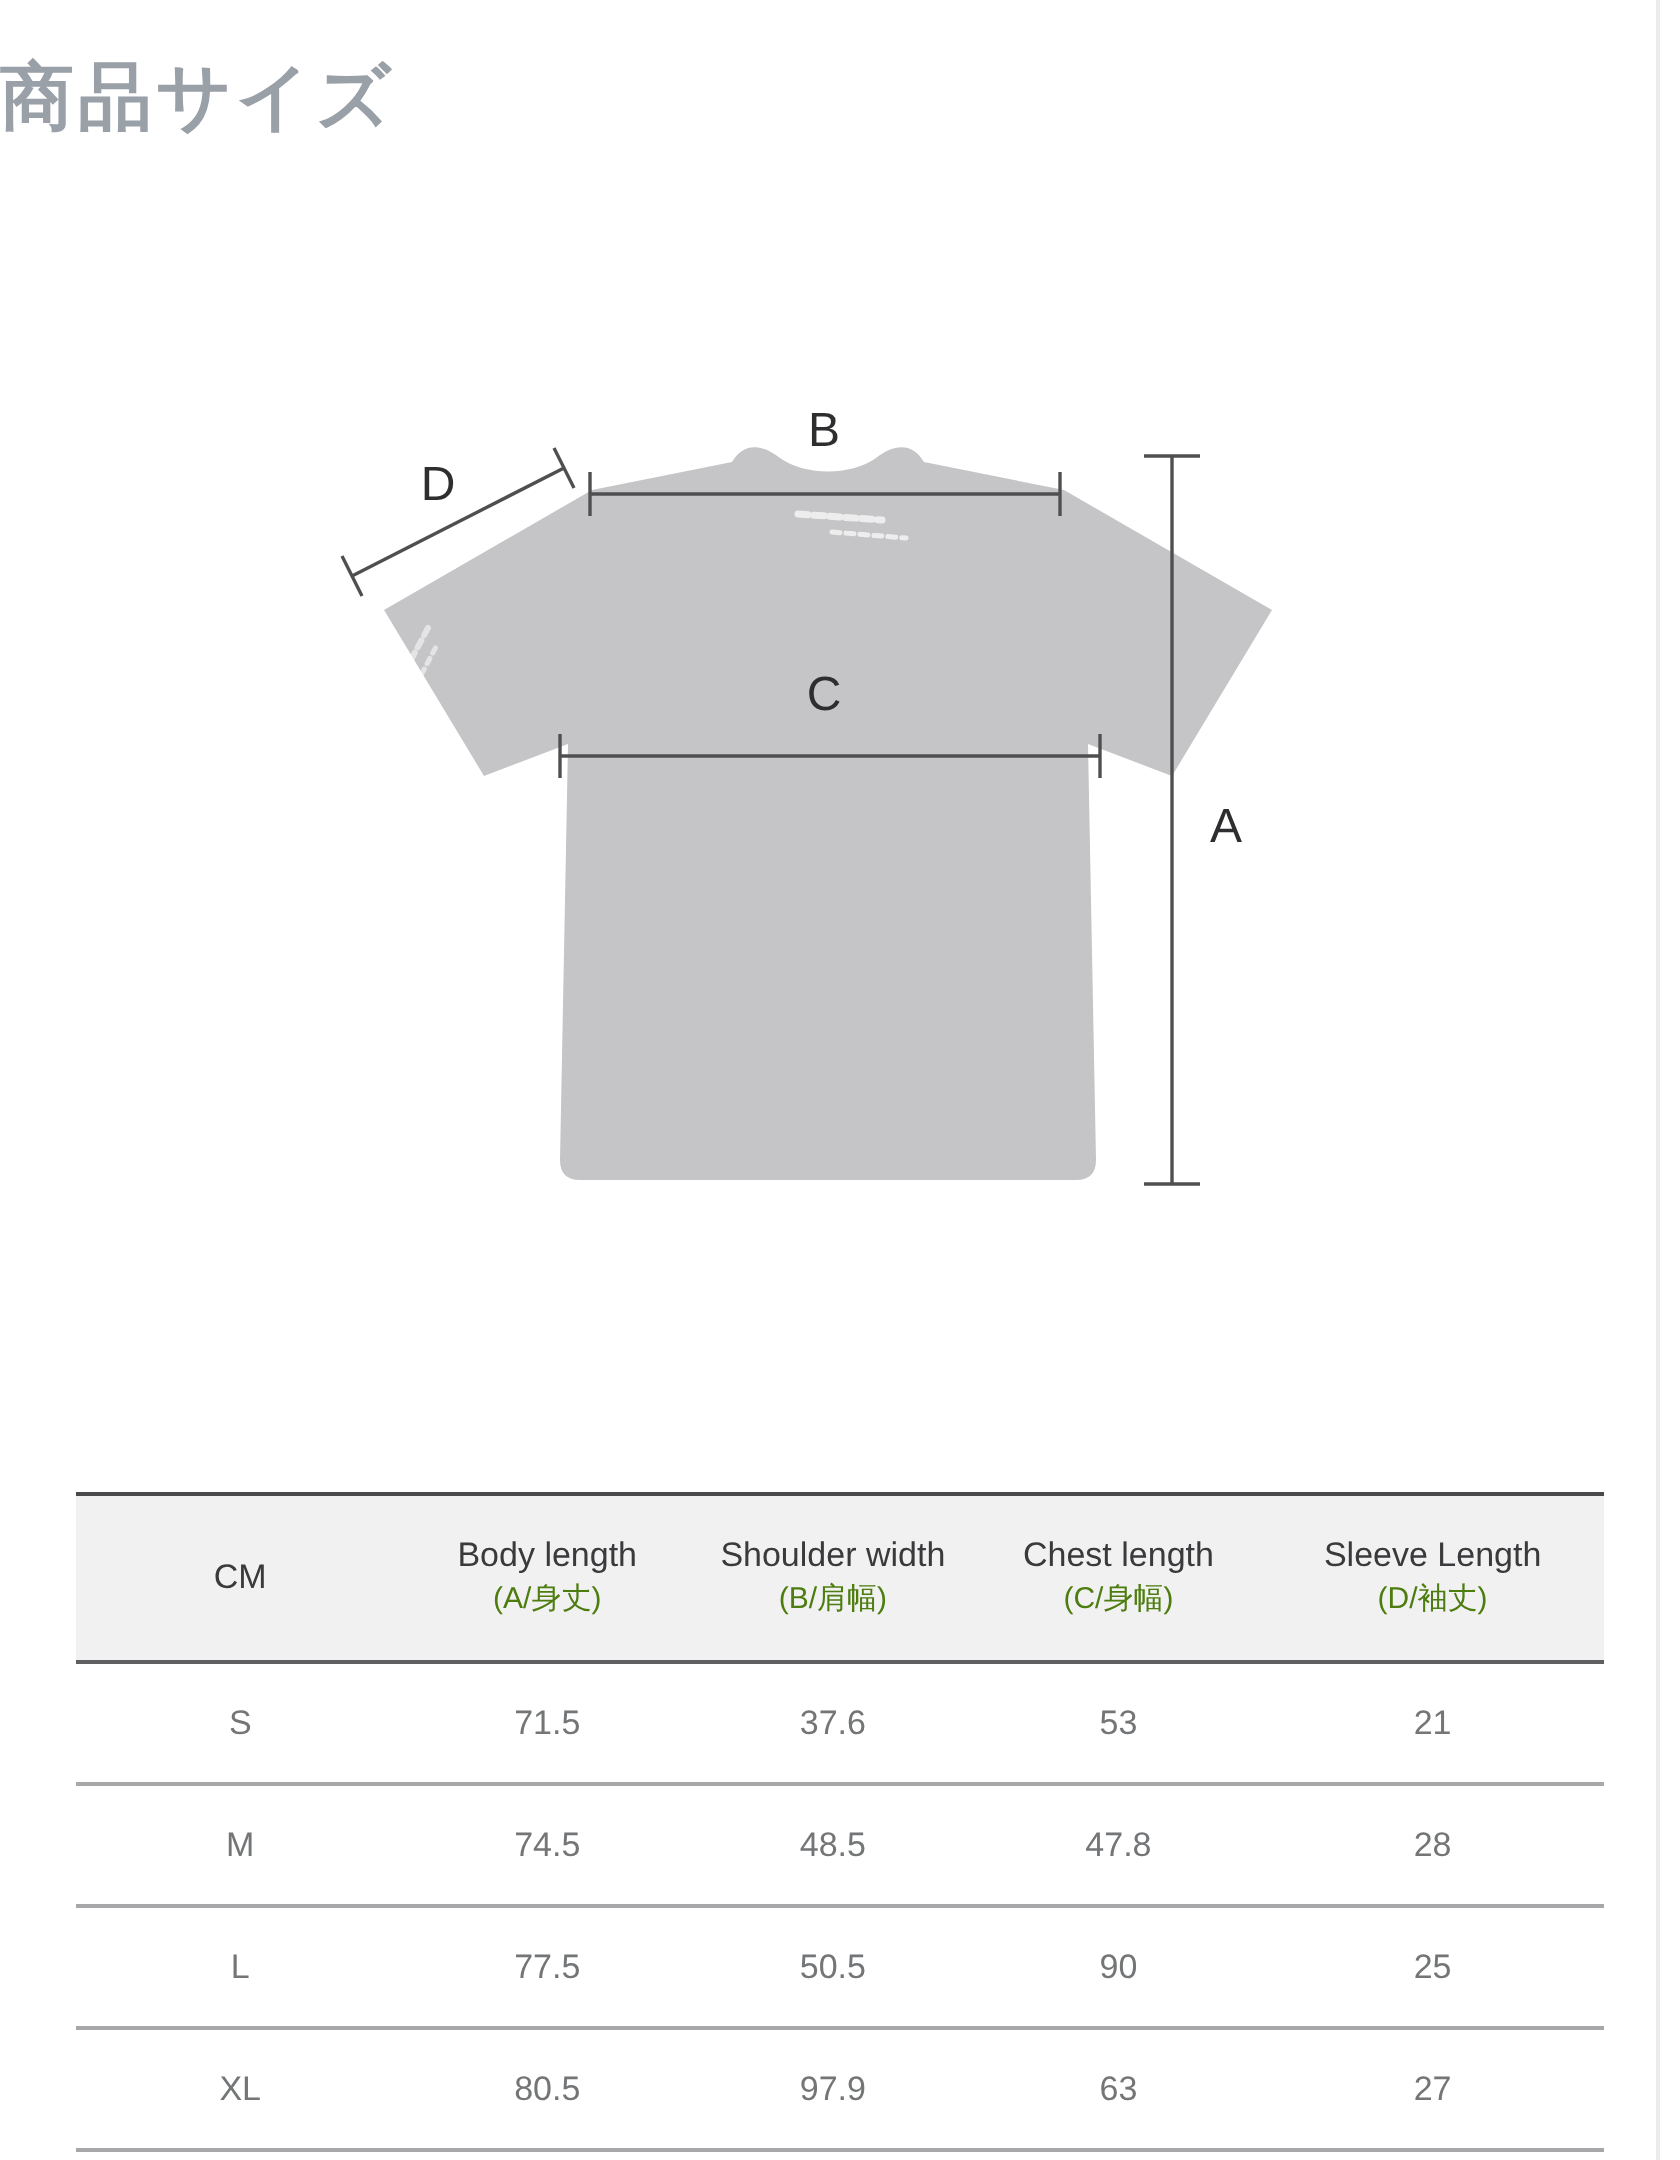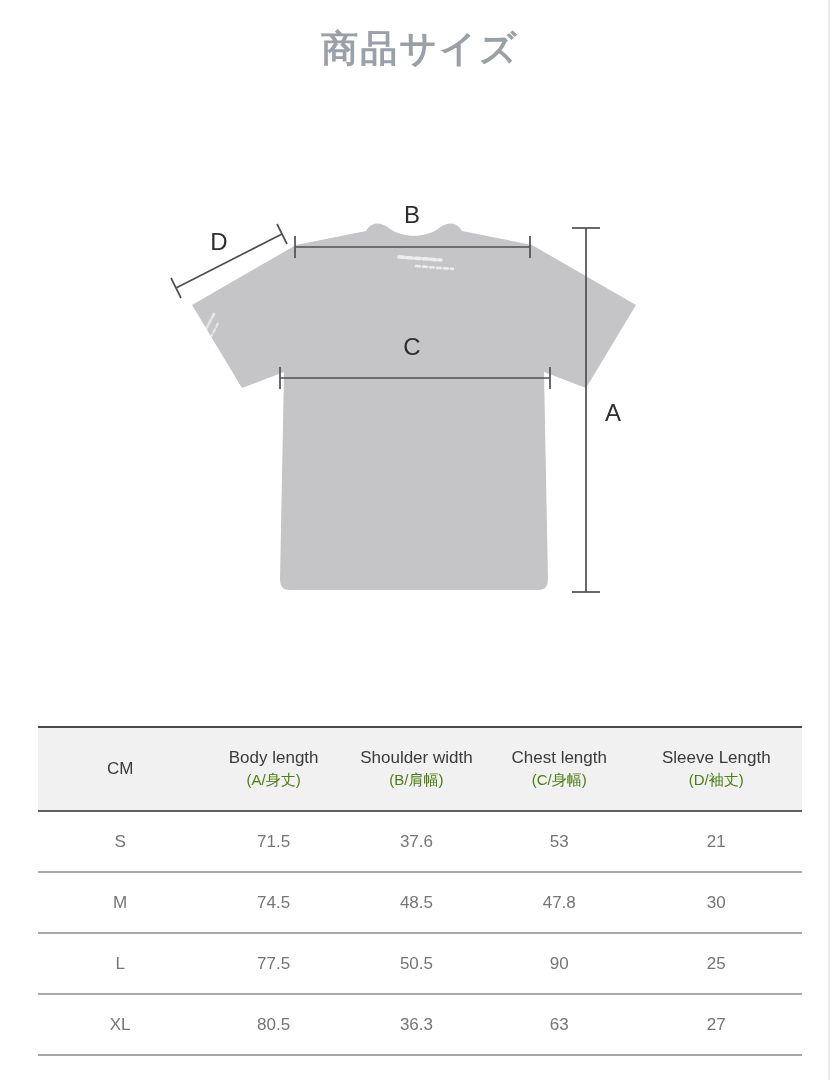--- a/index.html
+++ b/index.html
@@ -5,36 +5,37 @@
   * { margin: 0; padding: 0; box-sizing: border-box; }
   html, body {
     width: 840px; height: 1080px;
     background: #ffffff;
     font-family: "Liberation Sans", "DejaVu Sans", sans-serif;
   }
   .page { position: relative; width: 840px; height: 1080px; background: #ffffff; overflow: hidden; }
 
   .page-title {
     position: absolute; top: 24px; left: 0; width: 100%;
-    text-align: center;
+    text-align: left;
     font-size: 37px; font-weight: 700;
     color: #9aa0a8; letter-spacing: 2px;
   }
 
   .diagram-svg { position: absolute; top: 190px; left: 0; }
 
   .size-table { position: absolute; top: 726px; left: 38px; width: 764px; }
 
   .thead {
     display: grid;
     grid-template-columns: 1.15fr 1fr 1fr 1fr 1.2fr;
     height: 86px;
     background: #f1f1f2;
     border-top: 2px solid #4a4a4c;
     border-bottom: 2px solid #5f5f61;
+    margin-top: 20px;
   }
   .th {
     display: flex; flex-direction: column;
     align-items: center; justify-content: center;
     gap: 4px;
     color: #3a3a3c; font-size: 17px; line-height: 1.1;
   }
   .th .sub { font-size: 15px; color: #4d7c0f; }
   .th .sub:empty { display: none; }
 
@@ -152,33 +153,33 @@
         <div>71.5</div>
         <div>37.6</div>
         <div>53</div>
         <div>21</div>
       </div>
       <div class="row">
         <div>M</div>
         <div>74.5</div>
         <div>48.5</div>
         <div>47.8</div>
-        <div>30</div>
+        <div>28</div>
       </div>
       <div class="row">
         <div>L</div>
         <div>77.5</div>
         <div>50.5</div>
         <div>90</div>
         <div>25</div>
       </div>
       <div class="row">
         <div>XL</div>
         <div>80.5</div>
-        <div>36.3</div>
+        <div>97.9</div>
         <div>63</div>
         <div>27</div>
       </div>
     </div>
   </div>
 
   <div class="page-edge-line"></div>
 </div>
 
 </body></html>

